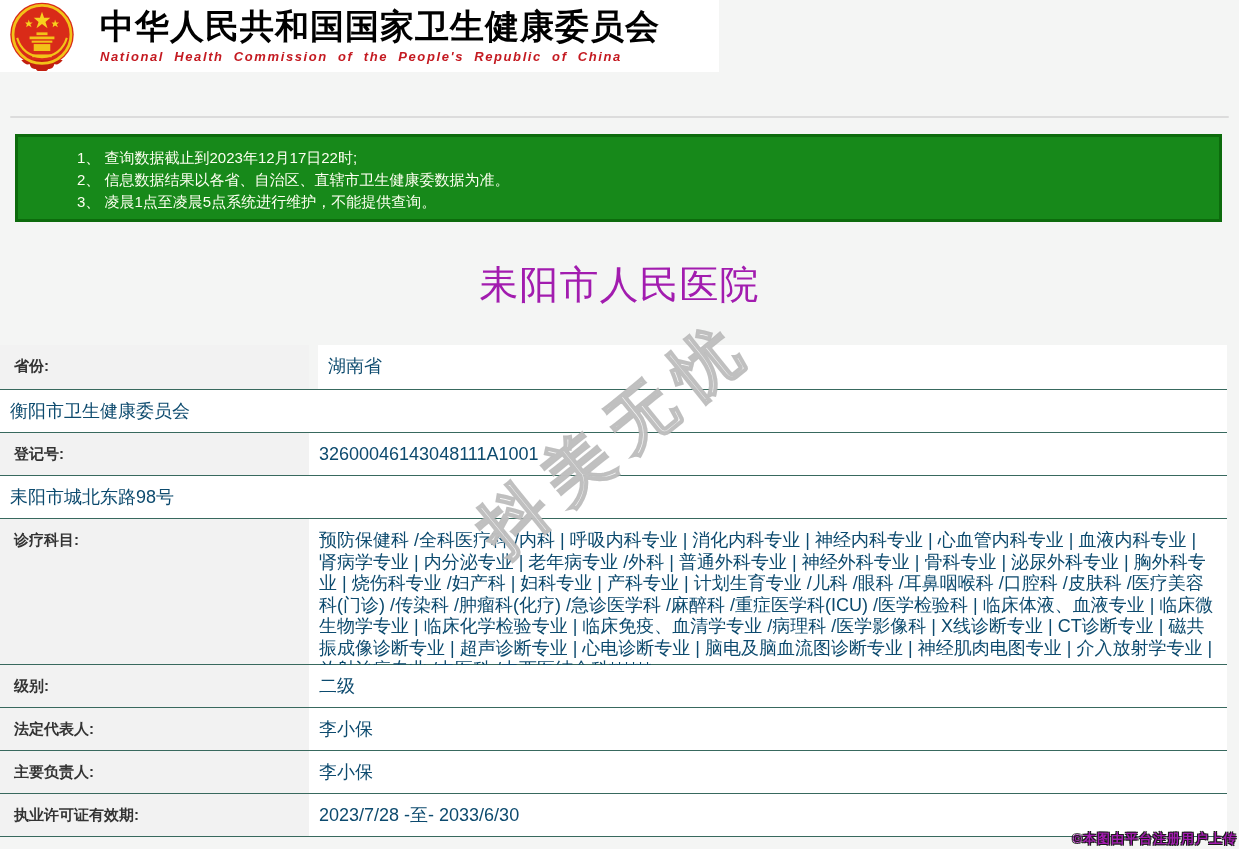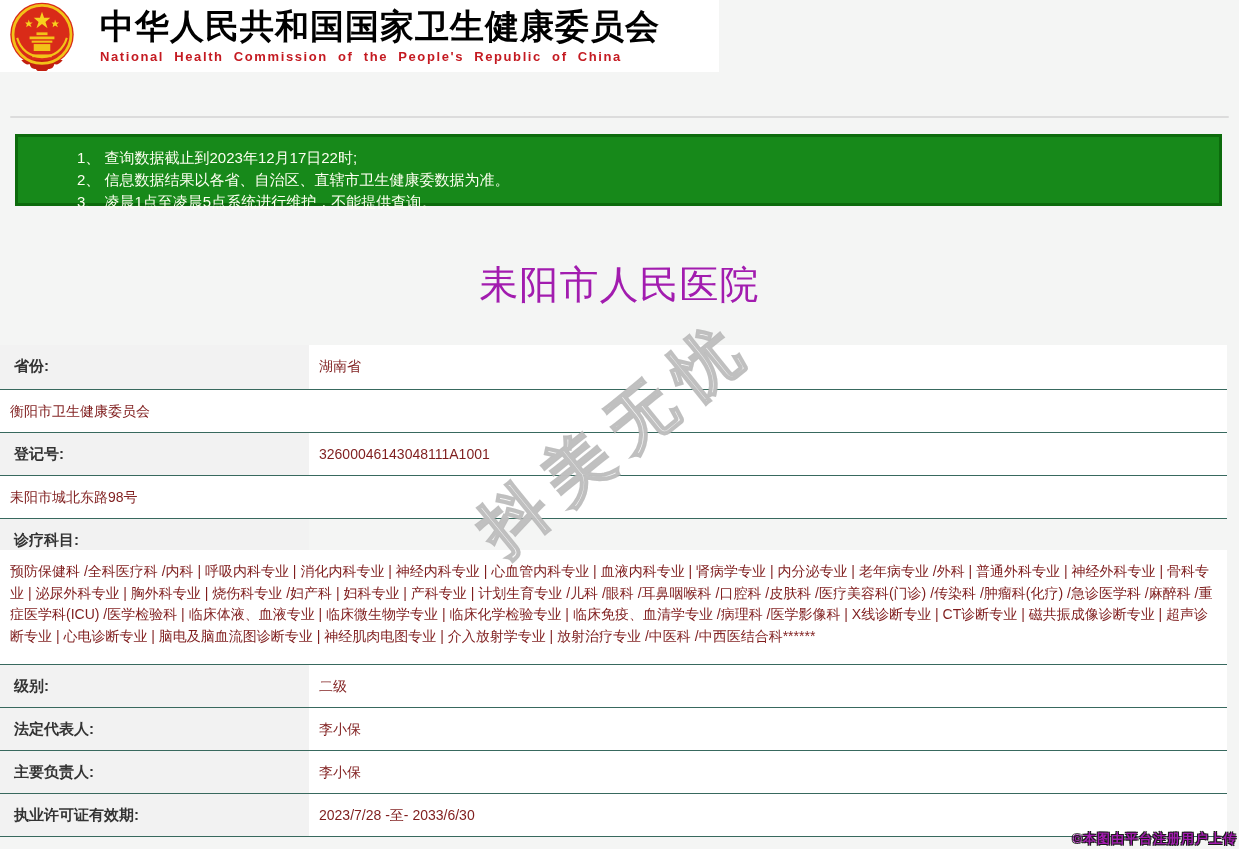--- a/index.html
+++ b/index.html
@@ -17,30 +17,30 @@
     background:#ffffff;
   }
   .emblem { position:absolute; left:2px; top:2px; width:80px; height:69px; }
   .header-titles { position:absolute; left:100px; top:6px; width:600px; }
   .title-cn {
     font-size:34px; font-weight:bold; color:#000000;
     letter-spacing:1px; line-height:40px; white-space:nowrap;
   }
   .title-en {
     font-size:13px; font-weight:bold; color:#c41a21;
-    letter-spacing:1.6px; word-spacing:5px; margin-top:3px; white-space:nowrap;
+    letter-spacing:1.6px; word-spacing:5px; margin-top:3px; white-space:nowrap;font-style:italic;
   }
   
   .divider {
     position:absolute; top:116px; left:10px; width:1219px; height:2px;
     background:#dcdcdc; border-radius:2px;
   }
   
   .notice-box {
-    position:absolute; top:134px; left:15px; width:1207px; height:72px;
+    position:absolute; top:134px; left:15px; width:1207px; height:88px;
     background:#17891a; border:3px solid #0c6b0c;
     color:#fdfff0; font-size:15px;
     padding:10px 10px 0 59px;
   }
   .notice-item { line-height:22px; white-space:nowrap; }
   
   .page-title {
     position:absolute; top:258px; left:0; width:1239px;
     text-align:center; font-size:39px; color:#a21caf;
     letter-spacing:1px;
@@ -52,27 +52,27 @@
     border-bottom:1px solid #38695e;
   }
   .row-label {
     width:309px; min-width:309px;
     background:#f2f2f2;
     font-size:15px; font-weight:bold; color:#333333;
     padding:12px 6px 0 14px;
   }
   .row-value {
     flex:1; background:#ffffff;
-    font-size:14px; color:#7f1d1d;
+    font-size:18px; color:#0c4a6e;
     padding:11px 12px 0 10px;
     line-height:21.5px;
   }
   .row-single { height:43px; }
-  .row-first  { height:45px; }
-  .row-tall   { height:146px;flex-direction:column; }
+  .row-first  { height:45px;gap:9px; }
+  .row-tall   { height:146px; }
   
   .watermark {
     position:absolute; left:446px; top:392px; width:340px;
     text-align:center;
     transform:rotate(-39deg);
     font-size:66px; letter-spacing:16px; font-weight:bold;
     color:rgba(255,255,255,0.85);
     -webkit-text-stroke:2px rgba(178,178,178,0.8);
     text-shadow:0 0 1px rgba(170,170,170,0.6);
     pointer-events:none; white-space:nowrap; z-index:5;

